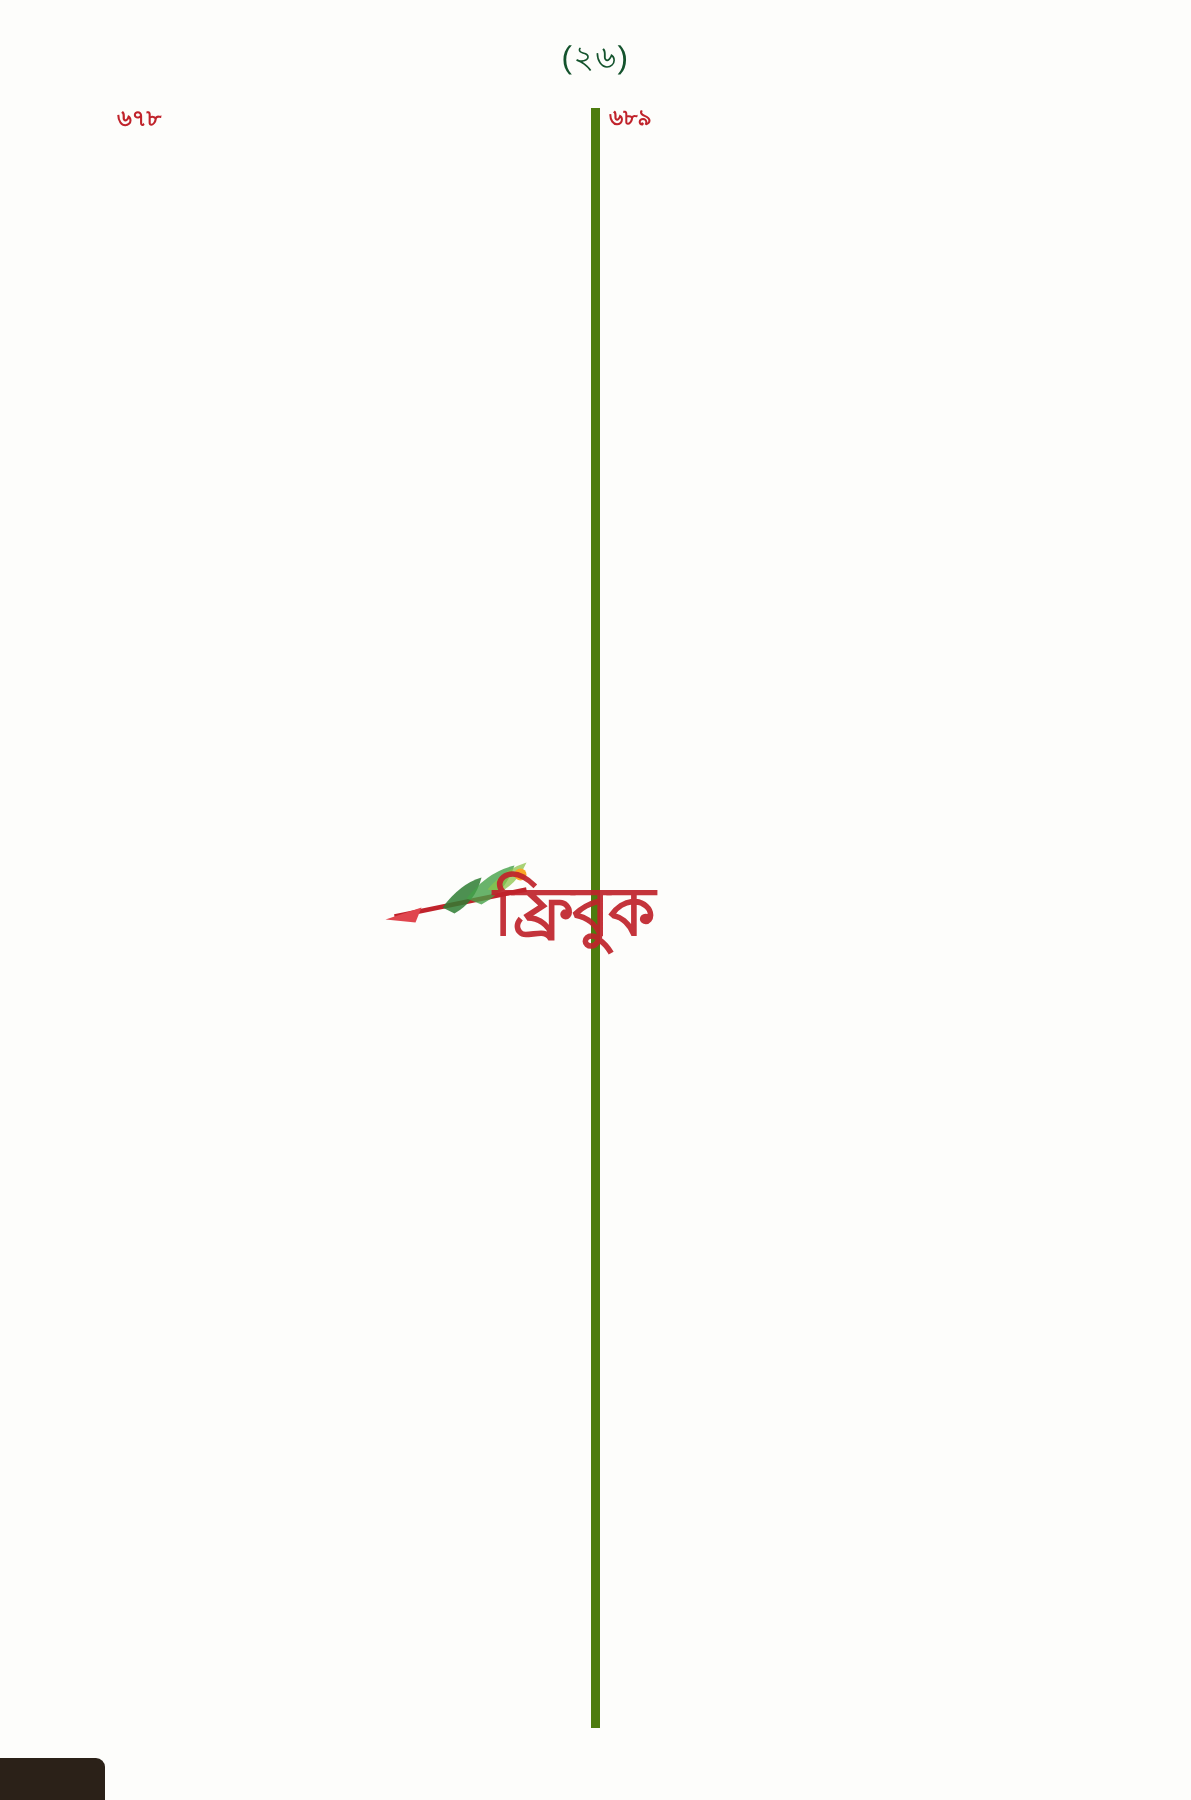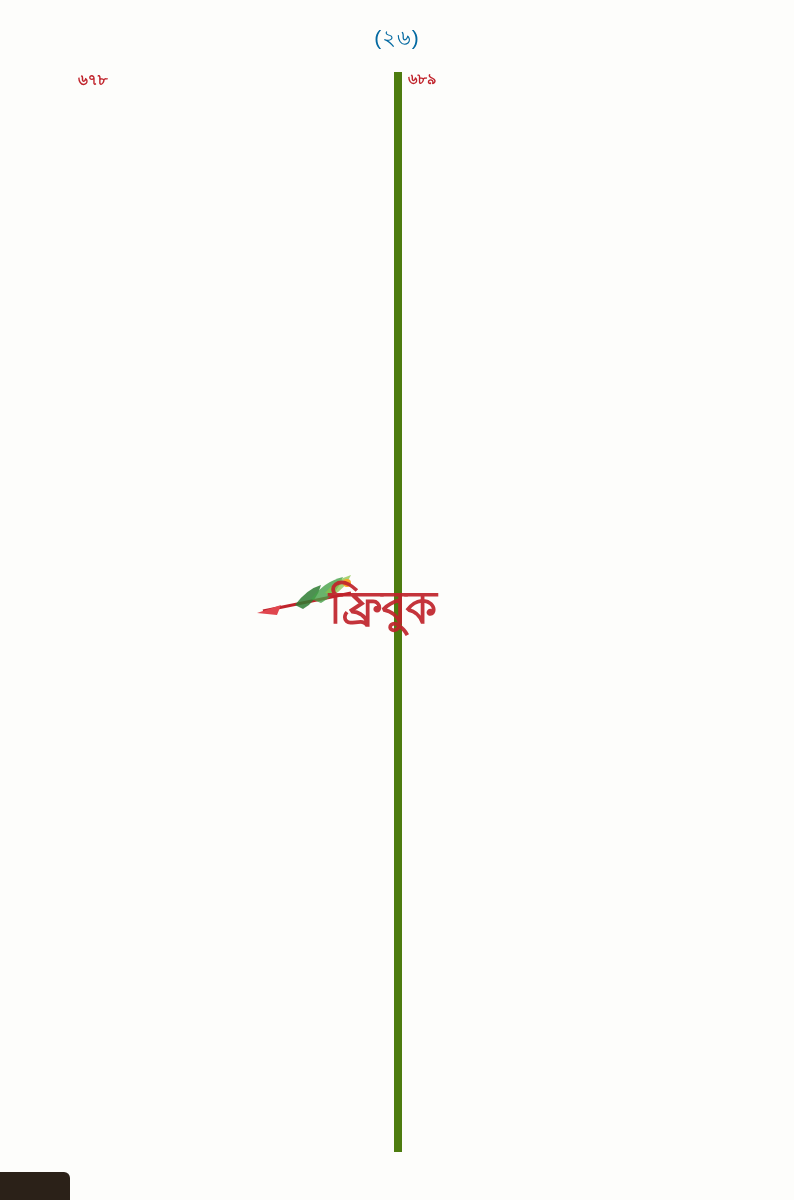--- a/index.html
+++ b/index.html
@@ -30,21 +30,21 @@
     height: 28px;
     background: #2b2118;
     border-top-right-radius: 6px;
   }
   .page-number {
     position: absolute;
     top: 22px;
     left: 0;
     width: 794px;
     text-align: center;
-    color: #0369a1;
+    color: #14532d;
     font-size: 21px;
     letter-spacing: 1px;
   }
   .content {
     position: absolute;
     top: 72px;
     left: 72px;
     width: 650px;
     height: 1080px;
   }
@@ -59,21 +59,21 @@
     box-sizing: border-box;
     position: relative;
   }
   .col-left {
     width: 322px;
     padding-right: 14px;
   }
   .col-right {
     width: 328px;
     padding-left: 16px;
-    border-left: 8px solid #4d7c0f;
+    border-left: 6px solid #4d7c0f;
   }
   .toc-row {
     display: flex;
     justify-content: space-between;
     align-items: baseline;
     color: #c0232b;
     font-size: 15.2px;
     line-height: 1.0;
     height: 36.8px;
     white-space: nowrap;

